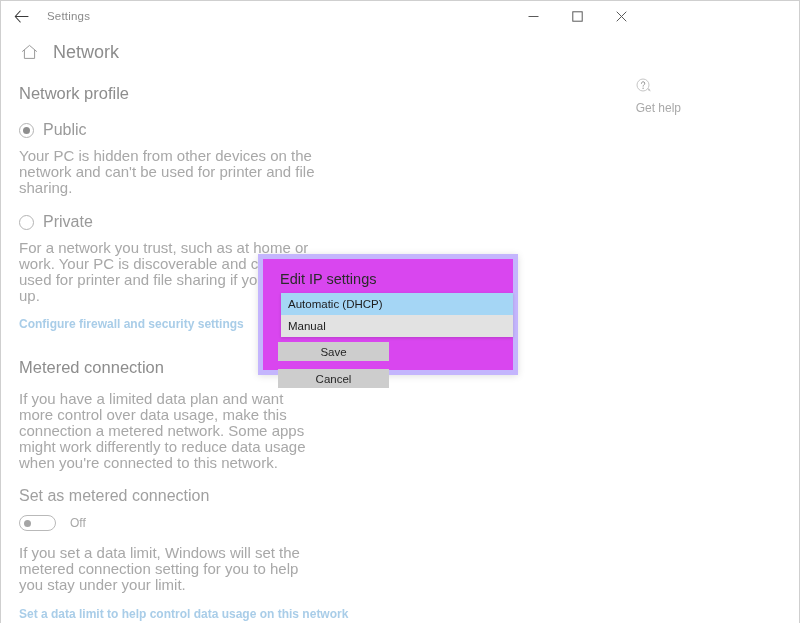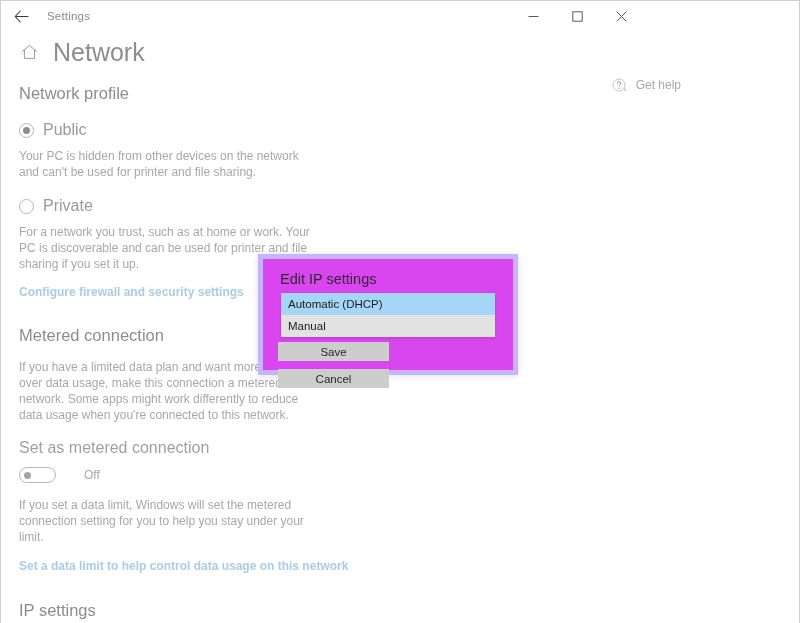--- a/index.html
+++ b/index.html
@@ -58,32 +58,33 @@
     display: flex; align-items: center;
   }
   #home-icon {
     margin-left: 18px;
     width: 20px; height: 20px;
     display: flex; align-items: center; justify-content: center;
     color: #8d8d8d;
   }
   #page-title {
     margin-left: 14px;
-    font-size: 25px;
+    font-size: 18px;
     font-weight: 300;
     color: #8d8d8d;
     line-height: 1;
   }
 
   
   #get-help {
     position: absolute;
     right: 118px; top: 76px;
-    display: flex; align-items: center;
+    display: flex; 
     gap: 8px;
+    flex-direction: column;
   }
   #get-help-icon {
     width: 16px; height: 16px;
     color: #bdbdbd;
     display: flex; align-items: center; justify-content: center;
   }
   #get-help-label {
     font-size: 12px;
     color: #a9a9a9;
   }
@@ -96,21 +97,21 @@
     padding-left: 18px;
   }
 
   .section-title {
     font-size: 16.5px;
     font-weight: 400;
     color: #8d8d8d;
     margin: 0;
   }
   .body-text {
-    font-size: 12px;
+    font-size: 15px;
     color: #a8a8a8;
     line-height: 16px;
     margin: 0;
     max-width: 300px;
   }
   .link-text {
     font-size: 12px;
     color: #a9cde8;
     margin: 0;
     text-decoration: none;
@@ -153,21 +154,21 @@
     flex: 0 0 auto;
   }
   .toggle::after {
     content: "";
     position: absolute;
     left: 4px; top: 4px;
     width: 7px; height: 7px;
     border-radius: 50%;
     background: #a5a5a5;
   }
-  .toggle-row { display: flex; align-items: center; gap: 28px; }
+  .toggle-row { display: flex; align-items: center; gap: 14px; }
   .toggle-state { font-size: 12px; color: #a8a8a8; }
 
   .label-small { font-size: 16px; color: #a0a0a0; }
 
   
   #dialog-shadow {
     position: absolute;
     left: 257px; top: 253px;
     width: 260px; height: 121px;
     background: #d946ef;
@@ -177,21 +178,21 @@
   #dialog-title {
     position: absolute;
     left: 17px; top: 12px;
     font-size: 14.5px;
     color: #2b2b2b;
     font-weight: 400;
   }
   #dialog-list {
     position: absolute;
     left: 18px; top: 34px;
-    width: 214px;
+    width: 232px;
     background: #e9e9e9;
     box-shadow: 0 1px 3px rgba(0,0,0,0.15);
   }
   .dd-item {
     height: 22px;
     display: flex; align-items: center;
     padding-left: 7px;
     font-size: 11.5px;
     color: #1d1d1d;
   }

